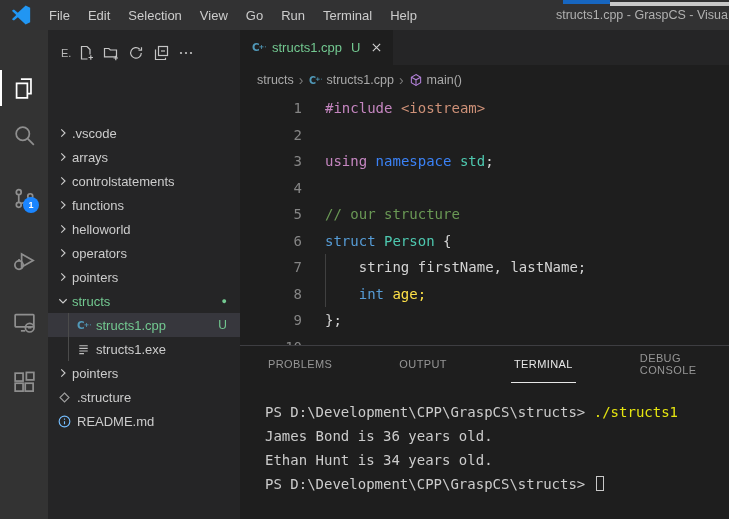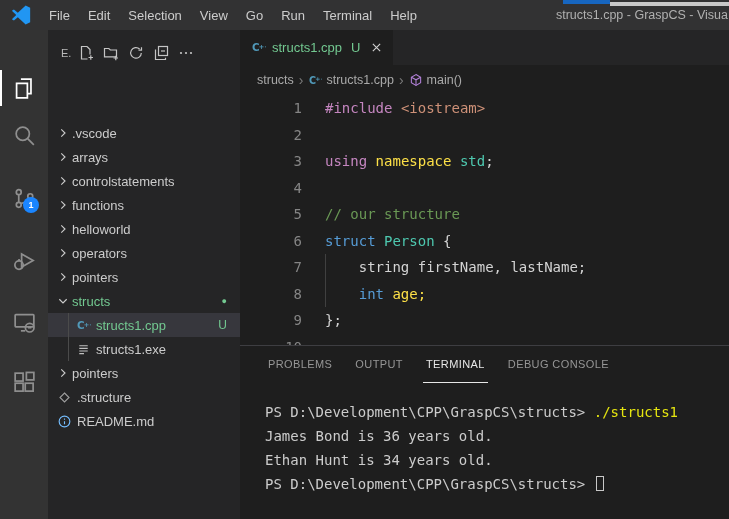--- a/index.html
+++ b/index.html
@@ -72,21 +72,21 @@
   .code { position:relative; height:250px; overflow:hidden;
           font-family:"DejaVu Sans Mono", monospace; font-size:14px; line-height:26.5px; }
   .cline { position:relative; display:flex; white-space:pre; }
   .gutter { width:62px; flex:none; text-align:right; color:#858585; }
   .ltext { position:relative; padding-left:23px; }
   .indent-guide { position:absolute; left:23px; top:0; bottom:0; border-left:1px solid #404040; }
 
   
   .panel { position:absolute; left:0; right:0; top:315px; bottom:0; background:#1e1e1e;
            border-top:1px solid #3e3e42; }
-  .panel-tabs { display:flex; height:37px; padding-left:25px; font-size:11px; letter-spacing:0.4px; }
+  .panel-tabs { display:flex; height:37px; padding-left:25px; font-size:11px; letter-spacing:0.4px;gap:44px; }
   .ptab { display:flex; align-items:center; margin-right:17px; padding:0 3px;
           color:#969696; cursor:pointer; border-bottom:1px solid transparent; }
   .ptab.active { color:#e7e7e7; border-bottom-color:#e7e7e7; }
   .terminal { padding:17px 0 0 25px; font-family:"DejaVu Sans Mono", monospace;
               font-size:14px; line-height:24px; color:#cccccc; white-space:pre; }
   .tcursor { display:inline-block; width:8px; height:15px; border:1px solid #c8c8c8;
              vertical-align:-2px; margin-left:2px; }
 </style>
 </head>
 <body>
@@ -395,21 +395,21 @@
                 <path d="M2.7 4.8L8 7.8l5.3-3M8 7.8v6.4" stroke="#b180d7"></path>
               </svg>
             </span>
           </span>
           <span>main()</span>
         </span>
       </div>
     <div class="code" id="code">
         <div class="cline"><span class="gutter">1</span><span class="ltext"><span style="color: rgb(197, 134, 192);">#include</span><span style="color: rgb(212, 212, 212);"> </span><span style="color: rgb(206, 145, 120);">&lt;iostream&gt;</span></span></div>
         <div class="cline"><span class="gutter">2</span><span class="ltext"></span></div>
-        <div class="cline"><span class="gutter">3</span><span class="ltext"><span style="color: rgb(197, 134, 192); margin-top: 44px;">using</span><span style="color: rgb(212, 212, 212);"> </span><span style="color: #fde047;">namespace</span><span style="color: rgb(212, 212, 212);"> </span><span style="color: rgb(78, 201, 176);">std</span><span style="color: rgb(212, 212, 212);">;</span></span></div>
+        <div class="cline"><span class="gutter">3</span><span class="ltext"><span style="color: rgb(197, 134, 192); margin-top: 44px;">using</span><span style="color: rgb(212, 212, 212);"> </span><span style="color: #3b82f6;">namespace</span><span style="color: rgb(212, 212, 212);"> </span><span style="color: rgb(78, 201, 176);">std</span><span style="color: rgb(212, 212, 212);">;</span></span></div>
         <div class="cline"><span class="gutter">4</span><span class="ltext"></span></div>
         <div class="cline"><span class="gutter">5</span><span class="ltext"><span style="color: rgb(106, 153, 85);">// our structure</span></span></div>
         <div class="cline"><span class="gutter">6</span><span class="ltext"><span style="color: rgb(86, 156, 214);">struct</span><span style="color: rgb(212, 212, 212);"> </span><span style="color: rgb(78, 201, 176);">Person</span><span style="color: rgb(212, 212, 212);"> {</span></span></div>
         <div class="cline"><span class="gutter">7</span><span class="ltext"><span class="indent-guide"></span><span style="color: rgb(212, 212, 212);">    string firstName, lastName;</span></span></div>
         <div class="cline"><span class="gutter">8</span><span class="ltext"><span class="indent-guide"></span><span style="color: rgb(212, 212, 212);">    </span><span style="color: rgb(86, 156, 214);">int</span><span style="color: #fde047;"> age;</span></span></div>
         <div class="cline"><span class="gutter">9</span><span class="ltext"><span style="color: rgb(212, 212, 212);">};</span></span></div>
         <div class="cline"><span class="gutter">10</span><span class="ltext"></span></div>
       </div>
     <div class="panel">
       <div class="panel-tabs" id="paneltabs">

